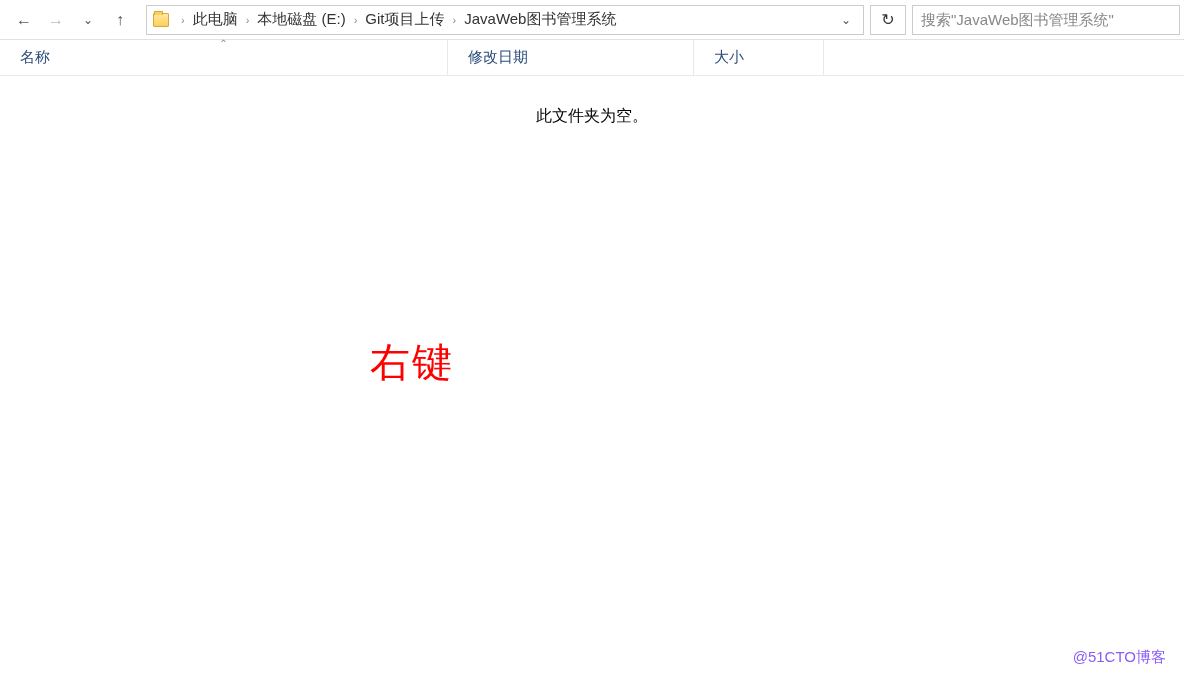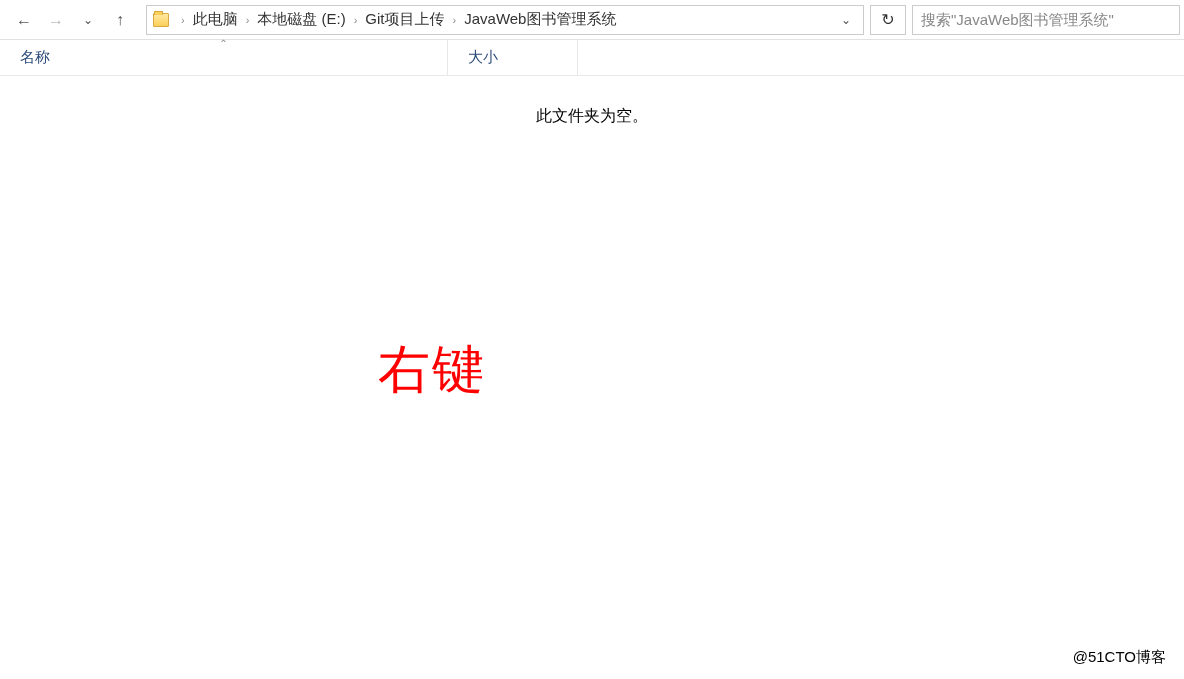--- a/index.html
+++ b/index.html
@@ -159,32 +159,32 @@
       color:#888;
     }
     .empty-msg {
       text-align: center;
       color: #000000;
       font-size: 16px;
       padding: 30px 0;
     }
     .annotation {
       position: absolute;
-      left: 378px;
+      left: 370px;
       top: 335px;
       color: #ff0000;
-      font-size: 52px;
+      font-size: 40px;
       font-weight: 500;
       letter-spacing: 2px;
     }
     .watermark {
       position: absolute;
       right: 18px;
       bottom: 12px;
-      color: #000000;
+      color: #8b5cf6;
       font-size: 15px;
     }
   </style>
 </head>
 <body>
 
 <div class="toolbar">
   <div class="nav-buttons">
     <div class="nav-btn">←</div>
     <div class="nav-btn disabled">→</div>
@@ -214,20 +214,23 @@
   <div class="search-box">
     <input class="search-input" type="text" placeholder="搜索&quot;JavaWeb图书管理系统&quot;" style="">
   </div>
 </div>
 
 <div class="columns">
   <div class="col col-name">
     <span class="sort-indicator">⌃</span>
     <span>名称</span>
   </div>
+  <div class="col col-date">
+    <span>修改日期</span>
+  </div>
   <div class="col col-size">
     <span>大小</span>
   </div>
 </div>
 
 <div class="empty-msg">此文件夹为空。</div>
 
 <div class="annotation">右键</div>
 
 <div class="watermark">@51CTO博客</div>

